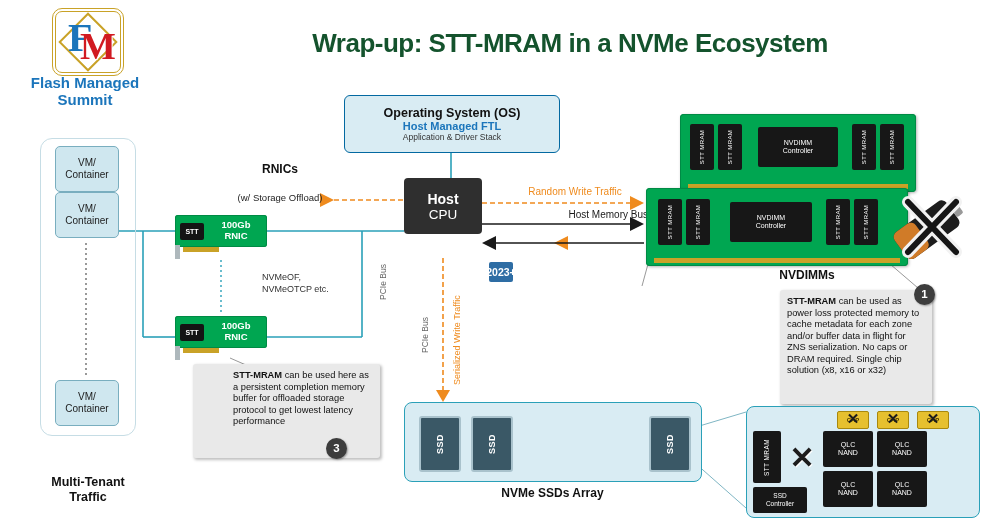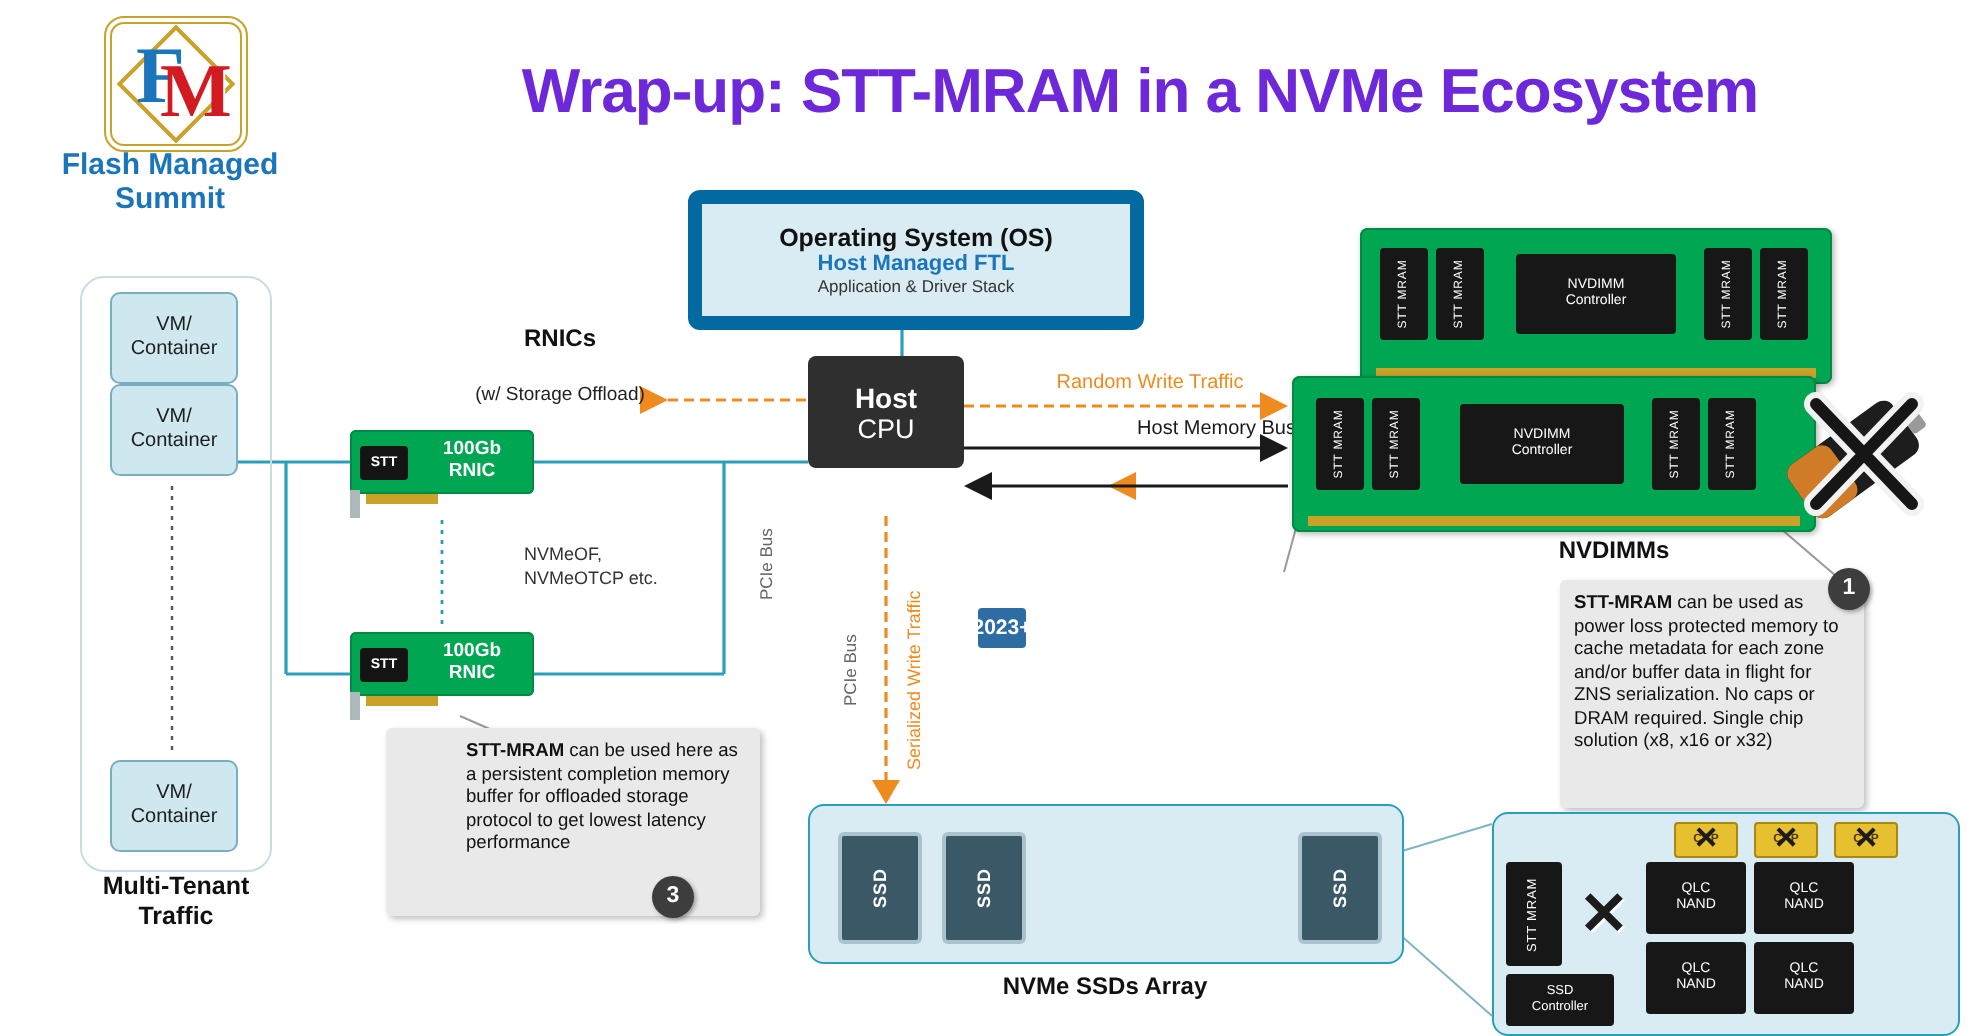--- a/index.html
+++ b/index.html
@@ -1,43 +1,43 @@
 <!DOCTYPE html>
 <html><head>
 <meta charset="utf-8">
 <style>
   html,body { margin:0; padding:0; background:#fff; font-family:"Liberation Sans", sans-serif; }
   .stage { position:relative; width:985px; height:518px; background:#ffffff; overflow:hidden; }
   .abs { position:absolute; }
   .pre { white-space:pre-line; }
   .center { display:flex; align-items:center; justify-content:center; text-align:center; }
 
-  .page-title { color:#6d28d9; font-weight:bold; font-size:31px; letter-spacing:-0.5px; }
+  .page-title { color:#14532d; font-weight:bold; font-size:26px; letter-spacing:-0.5px; }
 
   .emblem { border:4px double #c9a227; border-radius:10px; background:#fff; overflow:hidden; }
   .emblem .diamond { position:absolute; left:11px; top:9px; width:38px; height:38px; border:2px solid #c9a227; transform:rotate(45deg); }
   .emblem .f { position:absolute; left:12px; top:2px; font-family:"Liberation Serif", serif; font-weight:bold; font-size:40px; color:#1b75bb; }
   .emblem .m { position:absolute; left:24px; top:12px; font-family:"Liberation Serif", serif; font-weight:bold; font-size:38px; color:#d11a21; text-shadow:1px 1px 0 #fff; }
   .brand { color:#1b75bb; font-weight:bold; font-size:15px; text-align:center; }
 
   .vm-outline { border:1px solid #c6dde5; border-radius:12px; }
   .vmbox { background:#cfe7ef; border:1px solid #79aebf; border-radius:5px; font-size:10px; color:#1c1c1c; line-height:1.2; }
-  .mt-label { font-weight:bold; font-size:12.5px; color:#111; line-height:1.2; }
+  .mt-label { font-weight:bold; font-size:12.5px; color:#111; line-height:1.2;margin-top:39px; }
 
   .sec-title { font-weight:bold; font-size:12px; color:#111; }
   .sec-sub { font-size:9.5px; color:#222; }
   .protocols { font-size:9px; color:#333; line-height:1.3;margin-left:32px; }
 
   .nic-board { background:#00a651; border-radius:3px; box-shadow:inset 0 0 0 1px #008a45; }
   .nic-chip { background:#141414; border-radius:2px; color:#fff; font-size:7px; font-weight:bold; }
   .nic-label { color:#fff; font-weight:bold; font-size:9.5px; line-height:1.15; }
   .gold { background:#c9a227; }
   .bracket { background:#aeb8bc; }
 
-  .osbox { background:#d9ecf3; border:7px solid #0369a1; border-radius:6px; }
+  .osbox { background:#d9ecf3; border:1px solid #0369a1; border-radius:6px; }
   .os-title { font-weight:bold; font-size:12.5px; color:#111; }
   .os-ftl { font-weight:bold; font-size:11px; color:#1b75bb; }
   .os-stack { font-size:8.5px; color:#333; }
 
   .hostbox { background:#2f2f2f; border-radius:4px; color:#fff; flex-direction:column; }
   .host-l1 { font-weight:bold; font-size:14px; }
   .host-l2 { font-size:13.5px; }
 
   .vtext { writing-mode:vertical-rl; transform:rotate(180deg); text-align:center; }
   .buslabel { font-size:8.5px; color:#666; }
@@ -212,21 +212,21 @@
   <svg class="abs" style="left:886px;top:180px;" width="92" height="94" viewBox="0 0 92 94">
     <g transform="rotate(-36 46 47)">
       <rect x="8" y="30" width="64" height="32" rx="6" fill="#1d1d1d"></rect>
       <rect x="8" y="30" width="26" height="32" rx="6" fill="#d07b28"></rect>
       <rect x="72" y="38" width="8" height="16" rx="2" fill="#999"></rect>
     </g>
     <path d="M22,22 L70,72 M70,22 L22,72" stroke="#f2f2f2" stroke-width="12" stroke-linecap="round" fill="none"></path>
     <path d="M22,22 L70,72 M70,22 L22,72" stroke="#161616" stroke-width="6" stroke-linecap="round" fill="none"></path>
   </svg>
 
-  <div class="abs badge center" style="left:489px;top:262px;width:24px;height:20px;margin-top:42px;">2023+</div>
+  <div class="abs badge center" style="left:489px;top:262px;width:24px;height:20px;">2023+</div>
 
   <div class="abs callout" style="left:780px;top:290px;width:138px;height:102px;">
     <b>STT-MRAM</b><span> can be used as power loss protected memory to cache metadata for each zone and/or buffer data in flight for ZNS serialization. No caps or DRAM required. Single chip solution (x8, x16 or x32)</span>
     <div class="numc" style="left:134px;top:-6px;">1</div>
   </div>
 
   <div class="abs callout" style="left:193px;top:364px;width:140px;height:82px;padding-left:40px;">
     <b>STT-MRAM</b><span> can be used here as a persistent completion memory buffer for offloaded storage protocol to get lowest latency performance</span>
     <div class="numc" style="left:133px;top:74px;">3</div>
   </div>

